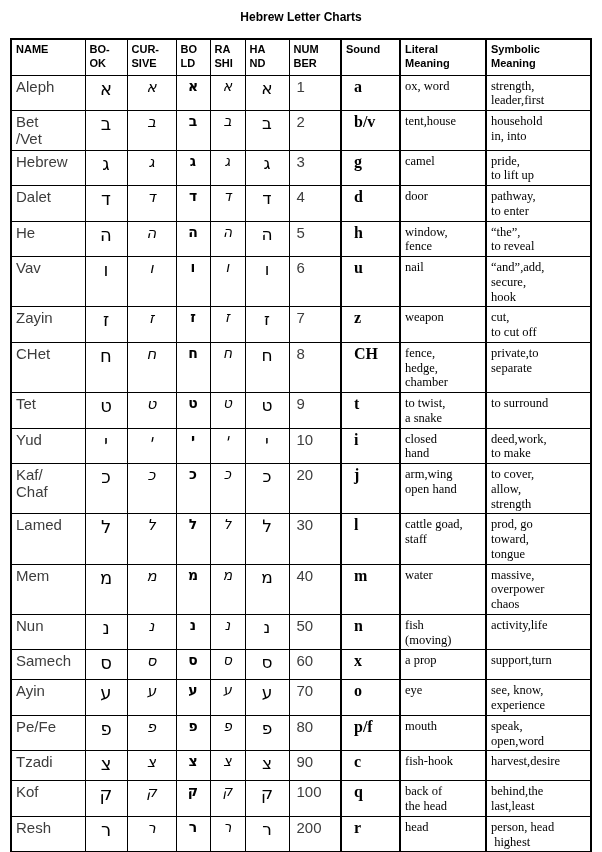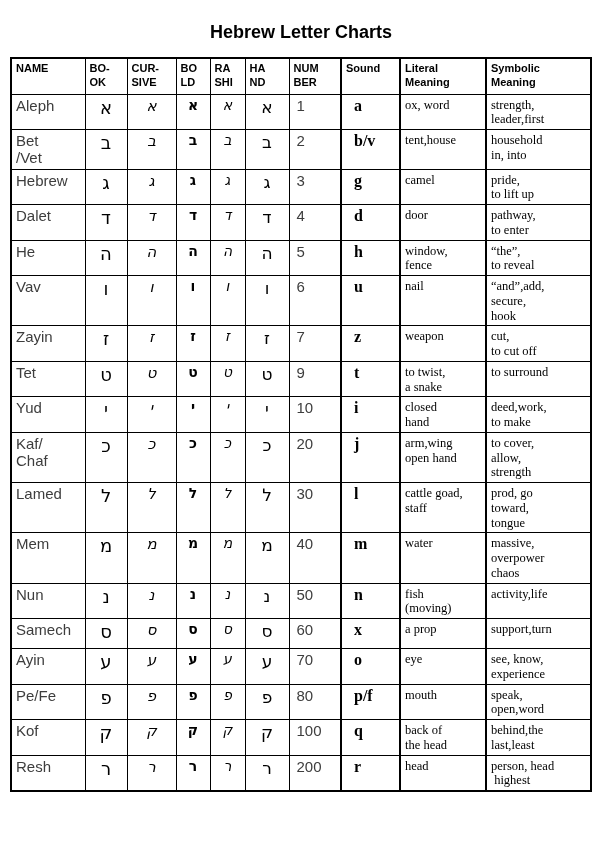--- a/index.html
+++ b/index.html
@@ -10,23 +10,23 @@
     width: 602px;
     font-family: "Liberation Sans", sans-serif;
   }
   .page {
     width: 602px;
     min-height: 852px;
     background: #ffffff;
     padding-top: 10px;
   }
   h1.title {
-    margin: 12px 0 14px 0;
+    margin: 0 0 14px 0;
     text-align: center;
-    font-size: 18px;
+    font-size: 12px;
     font-weight: bold;
     color: #000000;
     font-family: "Liberation Sans", sans-serif;
   }
   table.letters {
     border-collapse: collapse;
     table-layout: fixed;
     width: 580px;
     margin: 0 auto;
     border: 2px solid #000000;
@@ -220,20 +220,35 @@
           <td class="col-bold">ז</td>
           <td class="col-rashi">ז</td>
           <td class="col-hand">ז</td>
           <td class="col-number">7</td>
           <td class="col-sound">z</td>
           <td class="col-literal">weapon</td>
           <td class="col-symbolic">cut,
 to cut off</td>
         </tr>
         <tr>
+          <td class="col-name">CHet</td>
+          <td class="col-book">ח</td>
+          <td class="col-cursive">ח</td>
+          <td class="col-bold">ח</td>
+          <td class="col-rashi">ח</td>
+          <td class="col-hand">ח</td>
+          <td class="col-number">8</td>
+          <td class="col-sound">CH</td>
+          <td class="col-literal">fence,
+hedge,
+chamber</td>
+          <td class="col-symbolic">private,to
+separate</td>
+        </tr>
+        <tr>
           <td class="col-name">Tet</td>
           <td class="col-book">ט</td>
           <td class="col-cursive">ט</td>
           <td class="col-bold">ט</td>
           <td class="col-rashi">ט</td>
           <td class="col-hand">ט</td>
           <td class="col-number">9</td>
           <td class="col-sound">t</td>
           <td class="col-literal">to twist,
 a snake</td>
@@ -343,20 +358,32 @@
           <td class="col-bold">פ</td>
           <td class="col-rashi">פ</td>
           <td class="col-hand">פ</td>
           <td class="col-number">80</td>
           <td class="col-sound">p/f</td>
           <td class="col-literal">mouth</td>
           <td class="col-symbolic">speak,
 open,word</td>
         </tr>
         <tr>
+          <td class="col-name">Tzadi</td>
+          <td class="col-book">צ</td>
+          <td class="col-cursive">צ</td>
+          <td class="col-bold">צ</td>
+          <td class="col-rashi">צ</td>
+          <td class="col-hand">צ</td>
+          <td class="col-number">90</td>
+          <td class="col-sound">c</td>
+          <td class="col-literal">fish-hook</td>
+          <td class="col-symbolic">harvest,desire</td>
+        </tr>
+        <tr>
           <td class="col-name">Kof</td>
           <td class="col-book">ק</td>
           <td class="col-cursive">ק</td>
           <td class="col-bold">ק</td>
           <td class="col-rashi">ק</td>
           <td class="col-hand">ק</td>
           <td class="col-number">100</td>
           <td class="col-sound">q</td>
           <td class="col-literal">back of
 the head</td>

